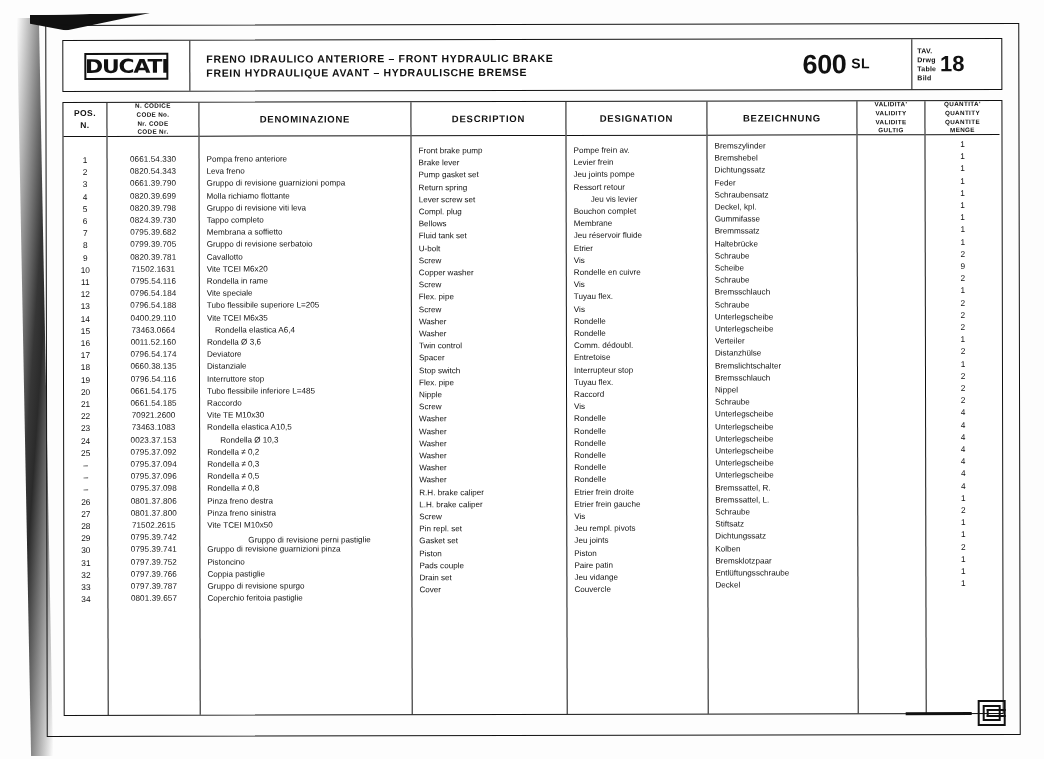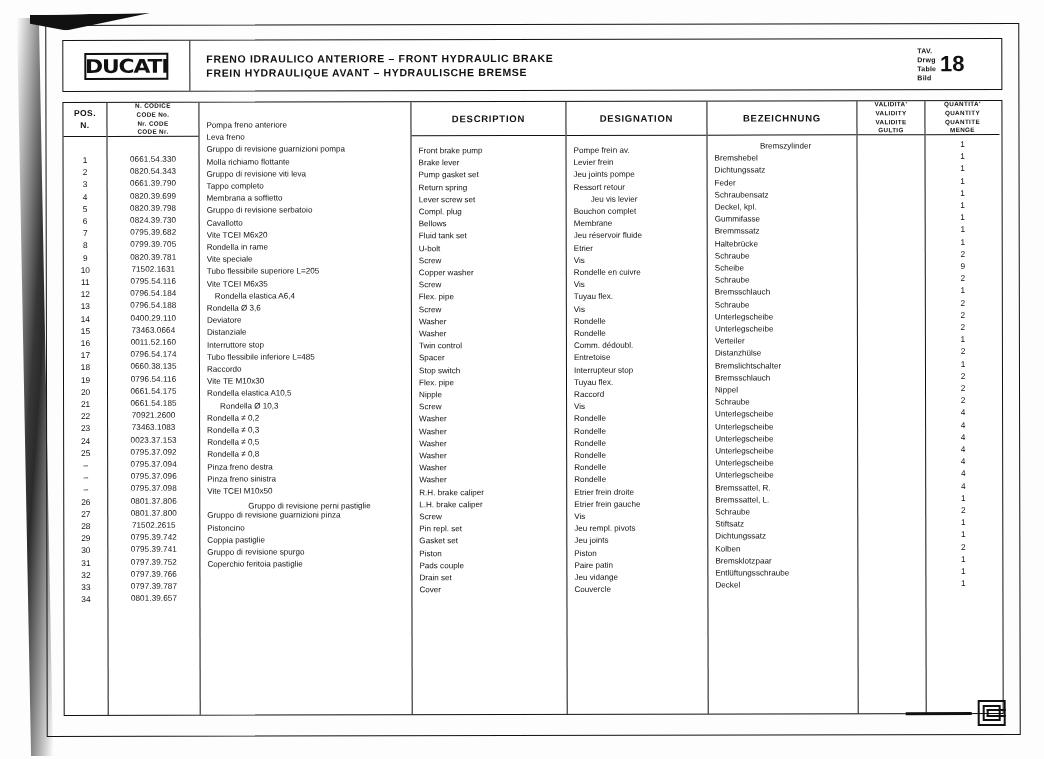--- a/index.html
+++ b/index.html
@@ -267,20 +267,24 @@
         <div class="logo-box">
           <span class="logo-text">DUCATI</span>
         </div>
       </div>
 
       <div class="title-cell">
         <div class="title-line">FRENO IDRAULICO ANTERIORE – FRONT HYDRAULIC BRAKE</div>
         <div class="title-line">FREIN HYDRAULIQUE AVANT – HYDRAULISCHE BREMSE</div>
       </div>
 
+      <div class="model-cell">
+        <span class="model-num">600</span>
+        <span class="model-suffix">SL</span>
+      </div>
 
       <div class="table-cell">
         <div class="tav-labels">
           <div>TAV.</div>
           <div>Drwg</div>
           <div>Table</div>
           <div>Bild</div>
         </div>
         <div class="tav-number">18</div>
       </div>
@@ -381,20 +385,23 @@
             <div class="cellrow code" style="top: 395.2px;">0795.39.742</div>
             <div class="cellrow code" style="top: 407.4px;">0795.39.741</div>
             <div class="cellrow code" style="top: 419.6px;">0797.39.752</div>
             <div class="cellrow code" style="top: 431.8px;">0797.39.766</div>
             <div class="cellrow code" style="top: 444px;">0797.39.787</div>
             <div class="cellrow code" style="top: 456.2px;">0801.39.657</div>
           </div>
       </div>
 
       <div class="col c-den">
+        <div class="col-head">
+          <span class="head-single">DENOMINAZIONE</span>
+        </div>
         <div class="col-body">
             <div class="cellrow left" style="top: 17px;">Pompa freno anteriore</div>
             <div class="cellrow left" style="top: 29.2px;">Leva freno</div>
             <div class="cellrow left" style="top: 41.4px;">Gruppo di revisione guarnizioni pompa</div>
             <div class="cellrow left" style="top: 53.6px;">Molla richiamo flottante</div>
             <div class="cellrow left" style="top: 65.8px;">Gruppo di revisione viti leva</div>
             <div class="cellrow left" style="top: 78px;">Tappo completo</div>
             <div class="cellrow left" style="top: 90.2px;">Membrana a soffietto</div>
             <div class="cellrow left" style="top: 102.4px;">Gruppo di revisione serbatoio</div>
             <div class="cellrow left" style="top: 114.6px;">Cavallotto</div>
@@ -517,21 +524,21 @@
             <div class="cellrow left" style="top: 436px;">Jeu vidange</div>
             <div class="cellrow left" style="top: 448.2px;">Couvercle</div>
           </div>
       </div>
 
       <div class="col c-bez">
         <div class="col-head">
           <span class="head-single">BEZEICHNUNG</span>
         </div>
         <div class="col-body">
-            <div class="cellrow left" style="top: 5px; text-align: center;">Bremszylinder</div>
+            <div class="cellrow left" style="top: 5px;">Bremszylinder</div>
             <div class="cellrow left" style="top: 17.2px;">Bremshebel</div>
             <div class="cellrow left" style="top: 29.4px;">Dichtungssatz</div>
             <div class="cellrow left" style="top: 41.6px;">Feder</div>
             <div class="cellrow left" style="top: 53.8px;">Schraubensatz</div>
             <div class="cellrow left" style="top: 66px;">Deckel, kpl.</div>
             <div class="cellrow left" style="top: 78.2px;">Gummifasse</div>
             <div class="cellrow left" style="top: 90.4px;">Bremmssatz</div>
             <div class="cellrow left" style="top: 102.6px;">Haltebrücke</div>
             <div class="cellrow left" style="top: 114.8px;">Schraube</div>
             <div class="cellrow left" style="top: 127px;">Scheibe</div>

